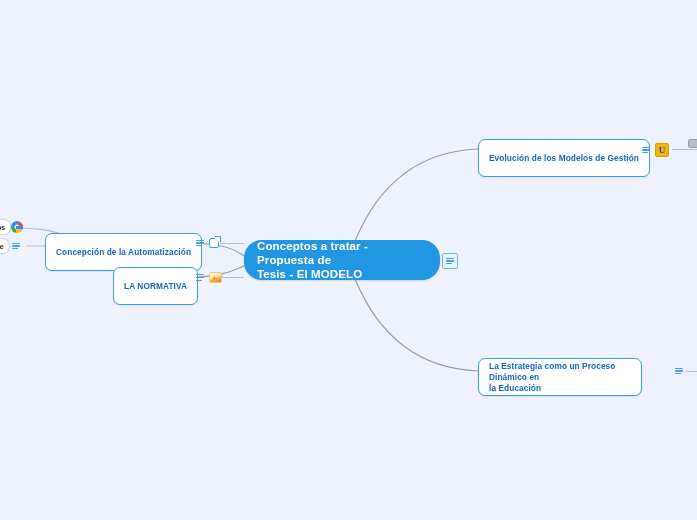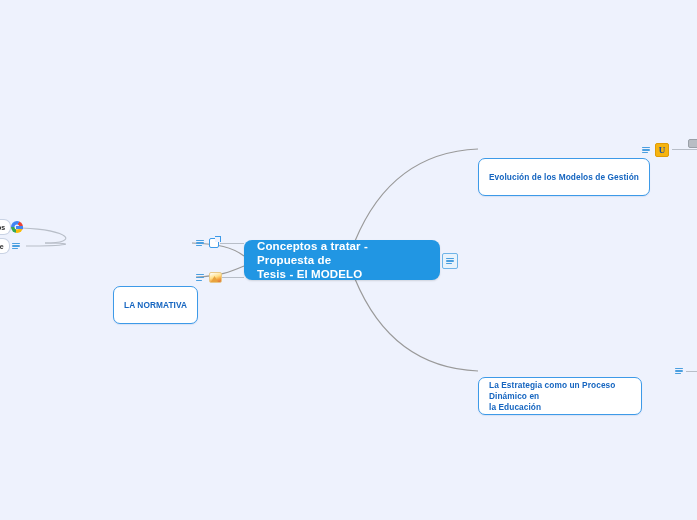--- a/index.html
+++ b/index.html
@@ -40,37 +40,36 @@
   }
   .node-text {
     font-weight: bold;
     letter-spacing: 0.01em;
     white-space: pre-line;
   }
 
   
   .root {
     background: #2196e3;
-    border-radius: 8px;
+    border-radius: 18px;
     padding: 9px 13px;
     box-shadow: 0 1px 2px rgba(0,0,0,0.13);
   }
   .root .node-text {
     color: #ffffff;
     font-size: 11.5px;
     line-height: 14px;
   }
 
   
   .branch {
     background: #ffffff;
     border: 1.6px solid #3d9ae8;
     padding: 18px 10px;
     box-shadow: 0 1px 1px rgba(60,110,180,0.12);
-    margin-top: 19px;
   }
   .branch .node-text {
     color: #1565c0;
     font-size: 8.3px;
     line-height: 11px;
   }
 
   
   .clipped .node-text {
     color: #2b2b2b;
@@ -286,20 +285,23 @@
   </div>
   <div class="adorn" style="left:674px; top:366px;">
     <span class="icon-note">
         <i></i>
         <i></i>
         <i></i>
       </span>
   </div>
   <div class="stub" style="left:686px; top:371px; width:11px;"></div>
 
+  <div class="node branch" style="left:45px; top:233px; height:21px;">
+    <span class="node-text">Concepción de la Automatización</span>
+  </div>
   <div class="adorn" style="left:195px; top:238px;">
     <span class="icon-note">
         <i></i>
         <i></i>
         <i></i>
       </span>
     <span class="icon-link"></span>
   </div>
   <div class="stub" style="left:220px; top:243px; width:24px;"></div>
 

